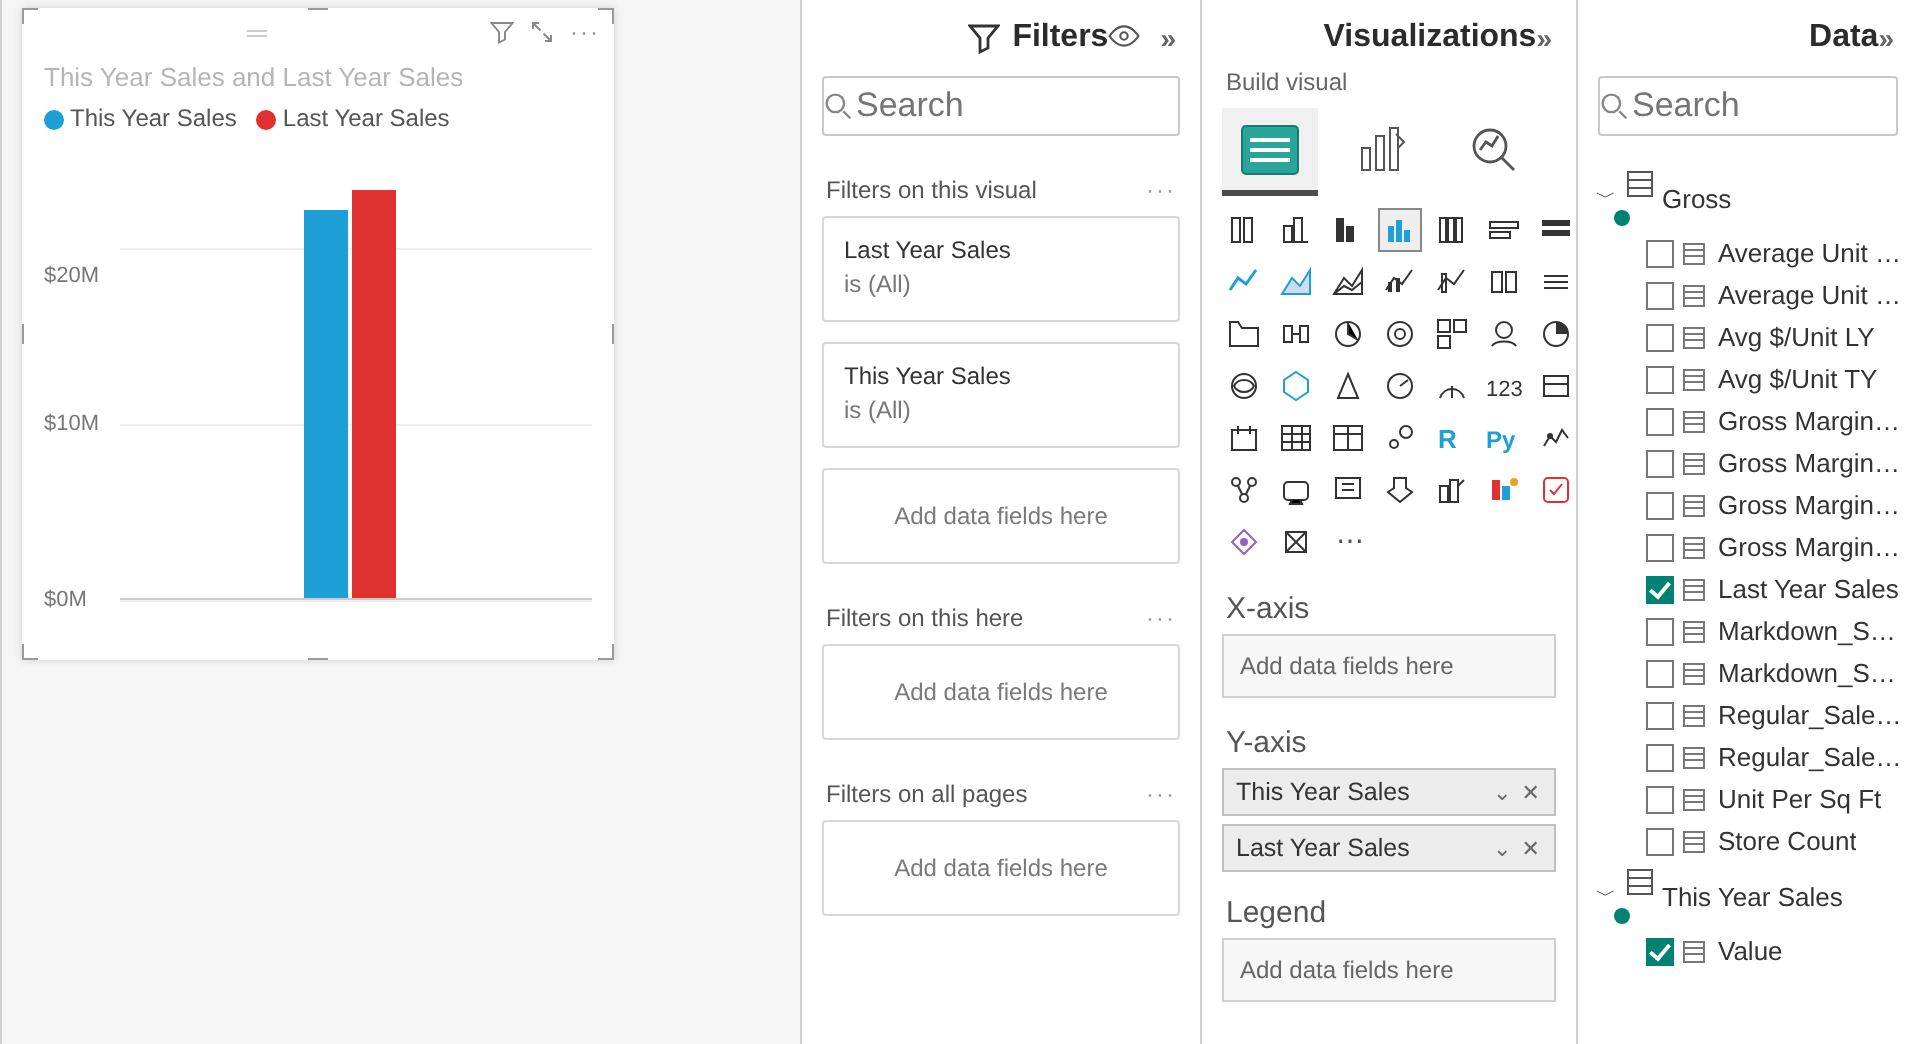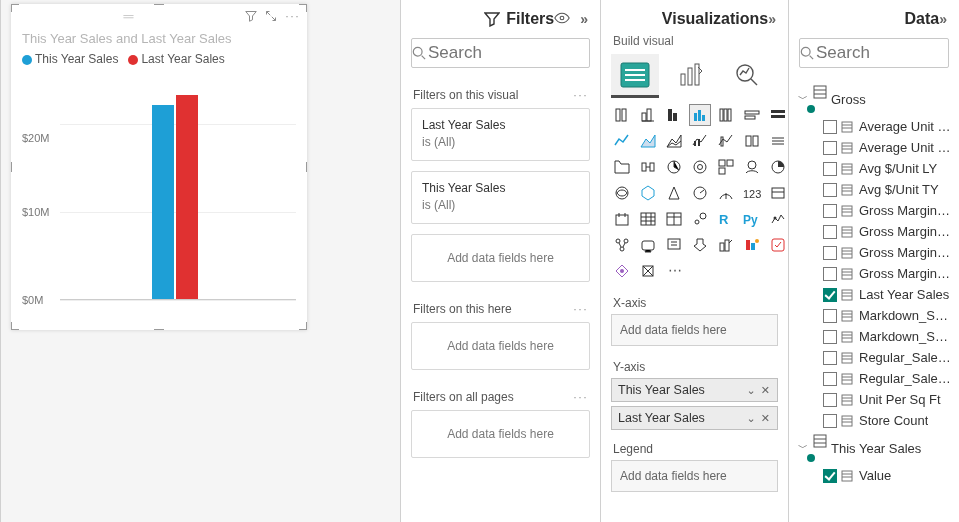--- a/index.html
+++ b/index.html
@@ -46,21 +46,21 @@
   .dots{color:#999;letter-spacing:1px}
 
   
   .sub{padding:0 12px 6px;font-size:12px;color:#666}
   .tabs{display:flex;gap:8px;padding:0 10px 6px}
   .tab-ico{width:48px;height:44px;display:flex;align-items:center;justify-content:center;border-bottom:3px solid transparent}
   .tab-ico.active{border-bottom:3px solid #4b4b4b;background:#f0f0f0}
   .viz-grid{display:grid;grid-template-columns:repeat(7,22px);gap:4px 4px;padding:0 10px 6px}
   .vic{width:22px;height:22px;display:flex;align-items:center;justify-content:center;color:#333;font-size:13px;border:1px solid transparent;cursor:pointer}
   .vic.sel{border:1px solid #888;background:#eee}
-  .well-lbl{padding:8px 12px 4px;font-size:12px;color:#555}
+  .well-lbl{padding:8px 12px 4px;font-size:15px;color:#555}
   .well{margin:0 10px 6px;border:1px solid #d0d0d0;background:#f7f7f7;padding:8px;font-size:12px;color:#666}
   .chip{margin:0 10px 4px;display:flex;align-items:center;justify-content:space-between;border:1px solid #bfbfbf;background:#ececec;padding:4px 6px;font-size:12.5px}
   .chip .rr{color:#666;font-size:11px;letter-spacing:1px}
 
   
   .tree{padding:4px 6px;font-size:13px;overflow:hidden}
   .node{display:flex;align-items:center;gap:4px;padding:3px 2px;white-space:nowrap;overflow:hidden;text-overflow:ellipsis}
   .cbx{width:14px;height:14px;border:1px solid #777;flex:none}
   .cbx.ck{background:#008272;border-color:#008272;position:relative}
   .cbx.ck:after{content:"";position:absolute;left:3px;top:0;width:4px;height:8px;border:solid #fff;border-width:0 2px 2px 0;transform:rotate(40deg)}

